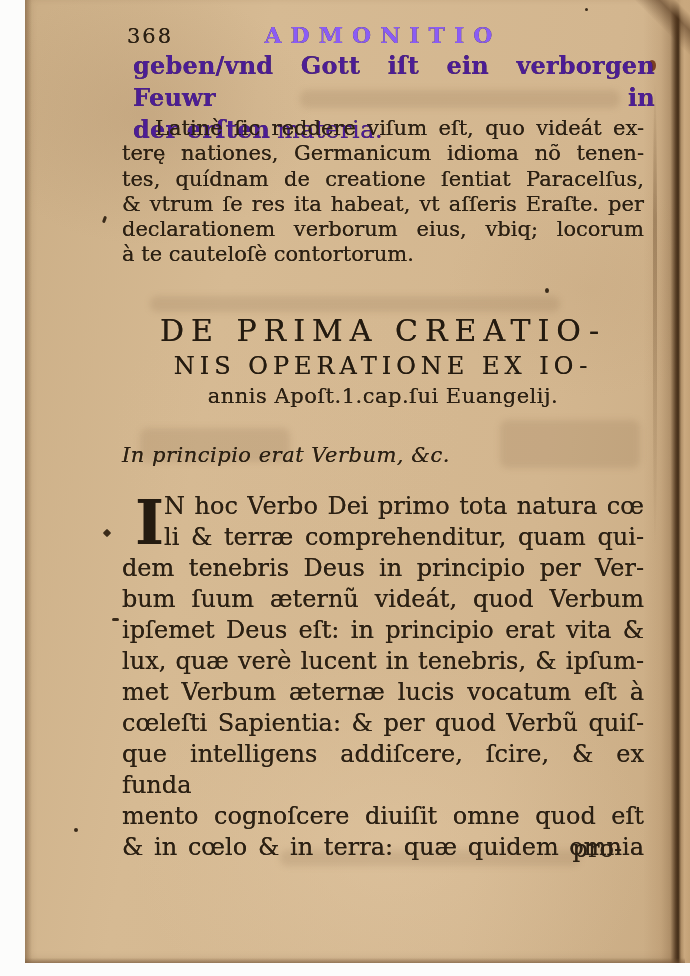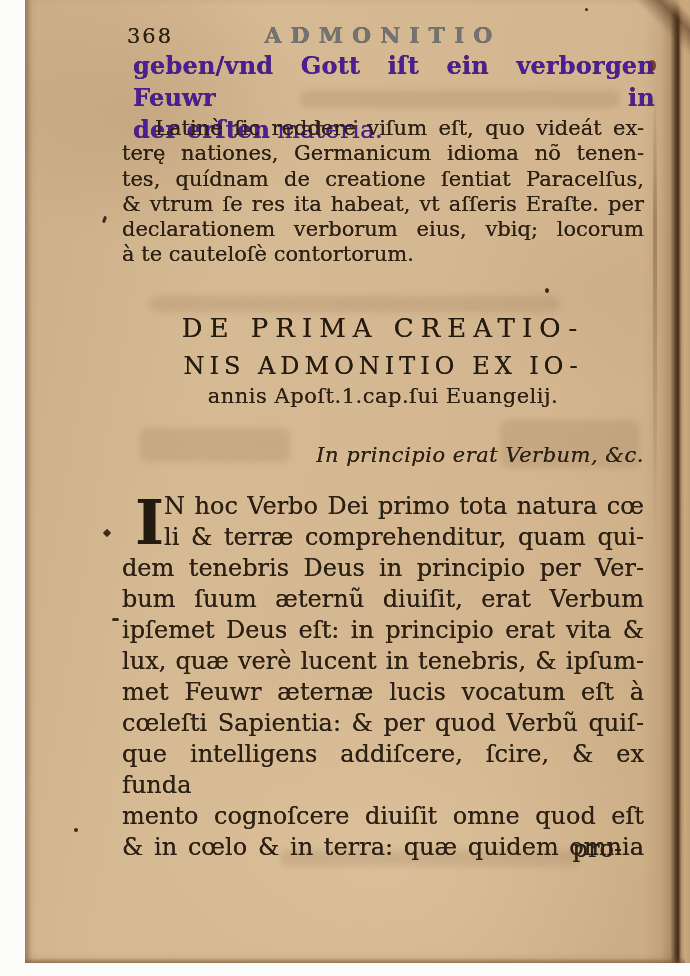--- a/index.html
+++ b/index.html
@@ -44,32 +44,32 @@
     background:linear-gradient(to bottom,rgba(90,60,30,0),rgba(90,60,30,.35) 30%,rgba(90,60,30,.15) 70%,rgba(90,60,30,0));
   }
   .bottom-edge-line{position:absolute;left:25px;top:958px;width:660px;height:5px;z-index:4;
     background:linear-gradient(to bottom,rgba(130,100,70,0),rgba(118,88,58,.55));}
   
   .content{position:absolute;left:0;top:0;width:626px;height:963px;z-index:6;color:#2b2013;}
   .content div{position:absolute;}
   .ink{text-shadow:0 0 .6px rgba(40,28,16,.85);}
   .jl{text-align:justify;text-align-last:justify;}
   .pagenum{left:127px;top:24px;font-size:21px;letter-spacing:2px;}
-  .runhead{left:122px;top:22px;width:522px;text-align:center;font-size:22px;letter-spacing:9px;font-weight:bold;color:#737373;}
+  .runhead{left:122px;top:22px;width:522px;text-align:center;font-size:22px;letter-spacing:9px;font-weight:bold;color:#8b5cf6;}
   .german{left:133px;top:50px;width:522px;font-weight:bold;font-size:24px;line-height:32px;color:#4c1d95;letter-spacing:.2px;}
   .german .fr{font-weight:bold;}
   .german .rom{font-weight:normal;font-family:"DejaVu Serif","Liberation Serif",serif;margin-left:7px;letter-spacing:.5px;text-align:center;}
   .latin{left:122px;top:116px;width:522px;font-size:21px;line-height:25.3px;}
   .latin .ln{position:relative;}
   .latin .first{padding-left:33px;}
   .latin .last{text-align:right;text-align-last:left;}
-  .headline1{left:122px;top:313px;width:522px;text-align:center;font-size:26px;letter-spacing:7px;color:#241b10;}
+  .headline1{left:122px;top:313px;width:522px;text-align:center;font-size:30px;letter-spacing:7px;color:#241b10;}
   .headline2{left:122px;top:352px;width:522px;text-align:center;font-size:24px;letter-spacing:5px;color:#241b10;}
   .headline3{left:122px;top:384px;width:522px;text-align:center;font-size:21px;letter-spacing:.5px;}
-  .verse{left:122px;top:443px;width:522px;text-align:right;font-style:italic;font-size:21px;letter-spacing:.5px;}
+  .verse{left:122px;top:443px;width:522px;text-align:left;font-style:italic;font-size:21px;letter-spacing:.5px;}
   .bodypara{left:122px;top:491px;width:522px;font-size:24px;line-height:31px;}
   .bodypara .ln{position:relative;}
   .bodypara .beside{padding-left:42px;}
   .dropcap{position:absolute;left:13px;top:4px;font-size:62px;line-height:56px;font-weight:bold;color:#241b10;}
   .catchword{left:122px;top:835px;width:500px;text-align:right;font-size:24px;}
   
   .smudge{position:absolute;z-index:3;background:rgba(122,96,64,.16);filter:blur(3px);border-radius:8px;pointer-events:none;}
   .speck{position:absolute;z-index:5;background:#3a2b1a;border-radius:50%;pointer-events:none;}
 </style>
 </head>
@@ -108,34 +108,34 @@
     <div class="latin">
       <div class="ln jl first" style="position:relative;">Latinè ſic reddere viſum eſt, quo videát ex-</div>
       <div class="ln jl" style="position:relative;">terę nationes, Germanicum idioma nõ tenen-</div>
       <div class="ln jl" style="position:relative;">tes, quídnam de creatione ſentiat Paracelſus,</div>
       <div class="ln jl" style="position:relative;">&amp; vtrum ſe res ita habeat, vt aſſeris Eraſte. per</div>
       <div class="ln jl" style="position:relative;">declarationem verborum eius, vbiq; locorum</div>
       <div class="ln last" style="position:relative;">à te cauteloſè contortorum.</div>
     </div>
 
     <div class="headline1">DE PRIMA CREATIO-</div>
-    <div class="headline2">NIS ADMONITIO EX IO-</div>
+    <div class="headline2">NIS OPERATIONE EX IO-</div>
     <div class="headline3">annis Apoſt.1.cap.ſui Euangelij.</div>
 
     <div class="verse">In principio erat Verbum, &amp;c.</div>
 
     <div class="bodypara">
       <span class="dropcap">I</span>
       <div class="ln jl beside" style="position:relative;">N hoc Verbo Dei primo tota natura cœ</div>
       <div class="ln jl beside" style="position:relative;">li &amp; terræ comprehenditur, quam qui-</div>
       <div class="ln jl" style="position:relative;">dem tenebris Deus in principio per Ver-</div>
-      <div class="ln jl" style="position:relative;">bum ſuum æternũ diuiſit, erat Verbum</div>
+      <div class="ln jl" style="position:relative;">bum ſuum æternũ videát, quod Verbum</div>
       <div class="ln jl" style="position:relative;">ipſemet Deus eſt: in principio erat vita &amp;</div>
       <div class="ln jl" style="position:relative;">lux, quæ verè lucent in tenebris, &amp; ipſum-</div>
-      <div class="ln jl" style="position:relative;">met Feuwr æternæ lucis vocatum eſt à</div>
+      <div class="ln jl" style="position:relative;">met Verbum æternæ lucis vocatum eſt à</div>
       <div class="ln jl" style="position:relative;">cœleſti Sapientia: &amp; per quod Verbũ quiſ-</div>
       <div class="ln jl" style="position:relative;">que intelligens addiſcere, ſcire, &amp; ex funda</div>
       <div class="ln jl" style="position:relative;">mento cognoſcere diuiſit omne quod eſt</div>
       <div class="ln jl" style="position:relative;">&amp; in cœlo &amp; in terra: quæ quidem omnia</div>
     </div>
 
     <div class="catchword">pro-</div>
   </div>
 
   <div class="right-edge"></div>

